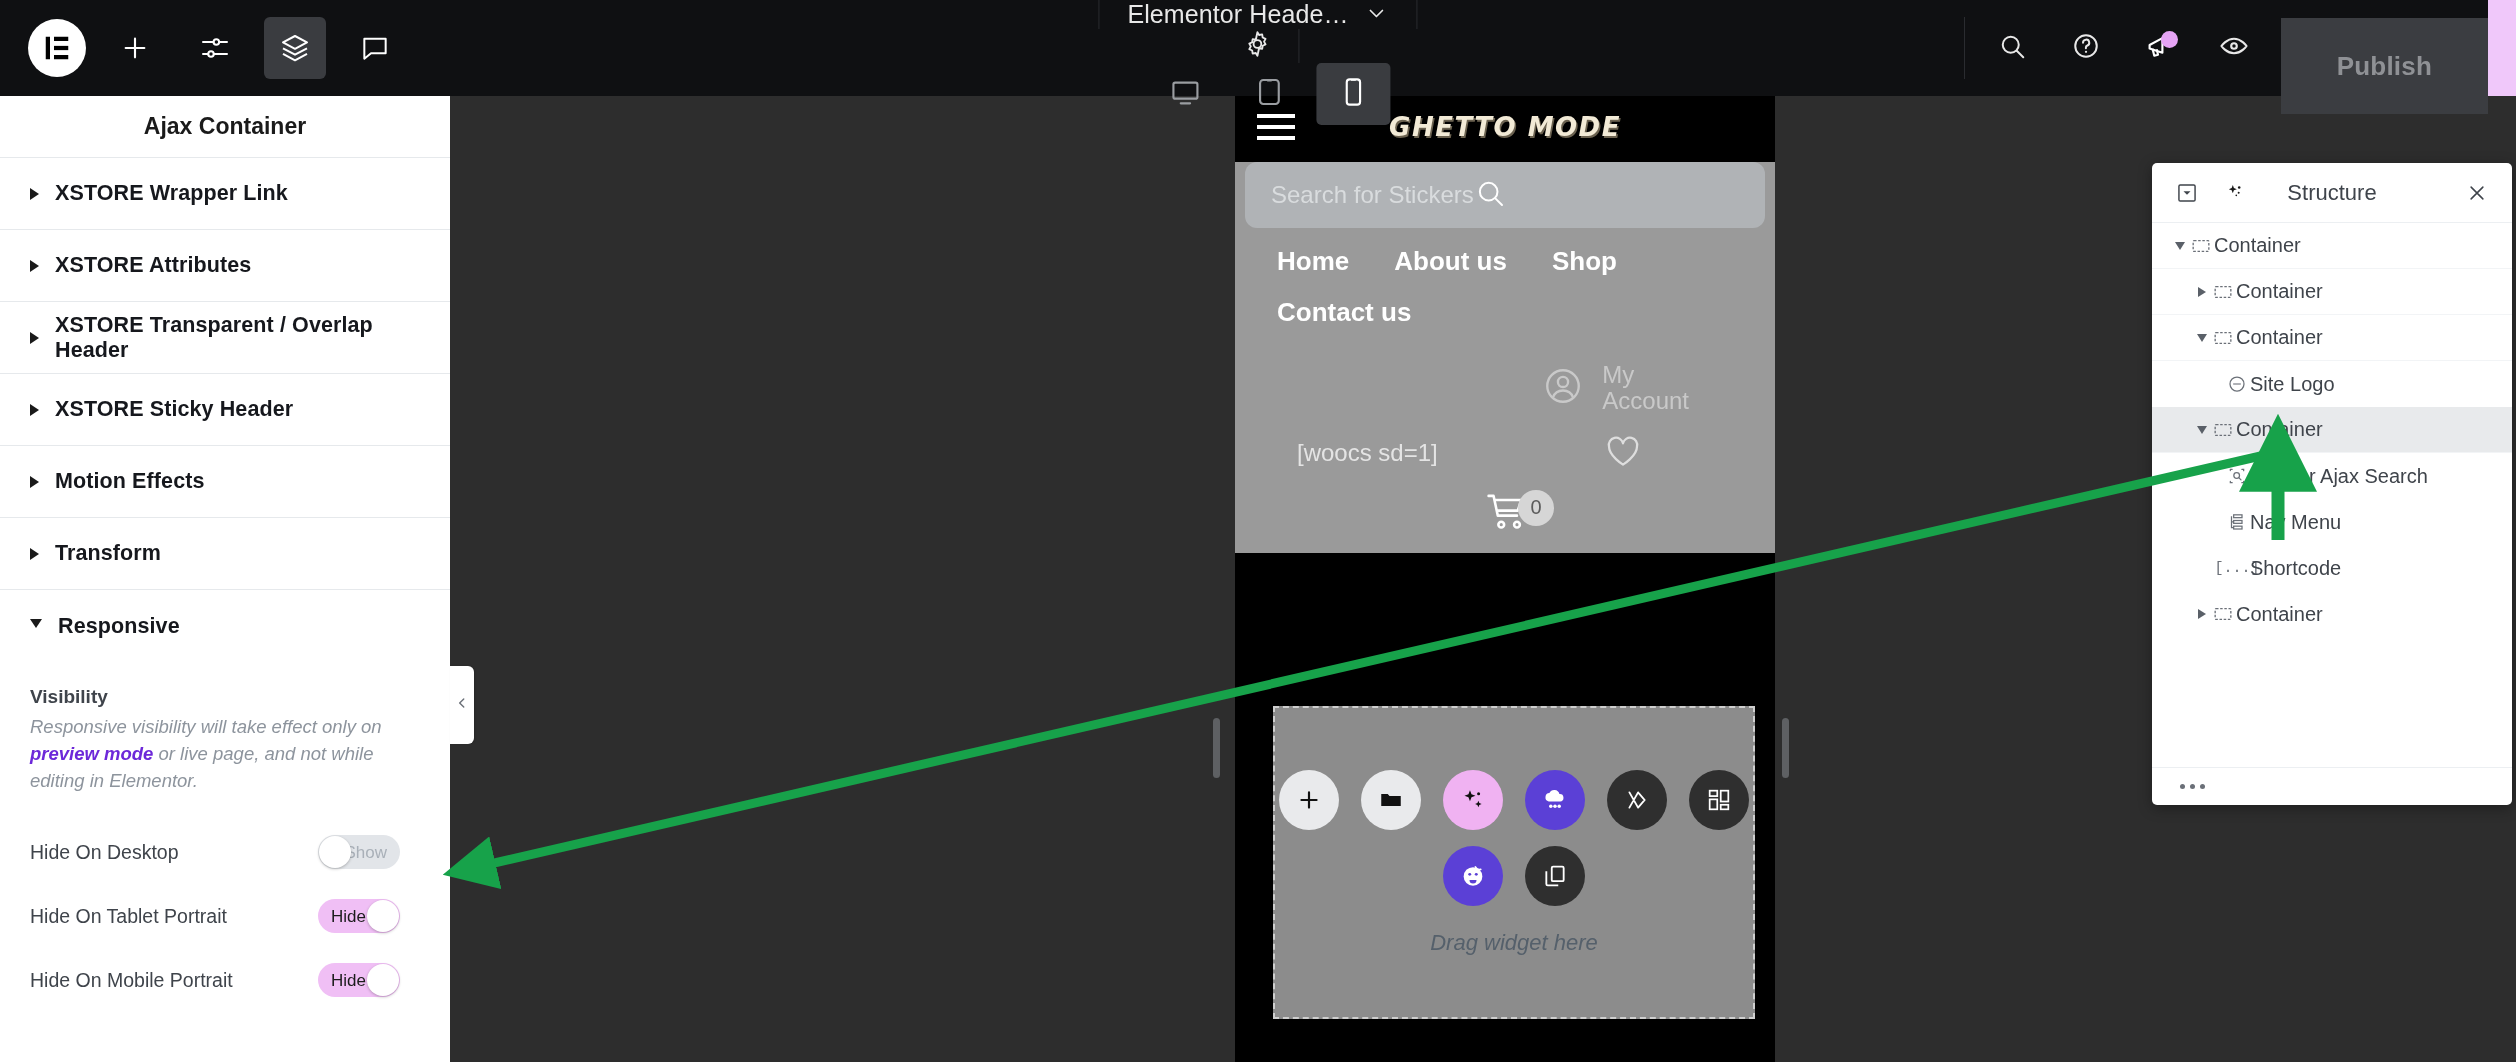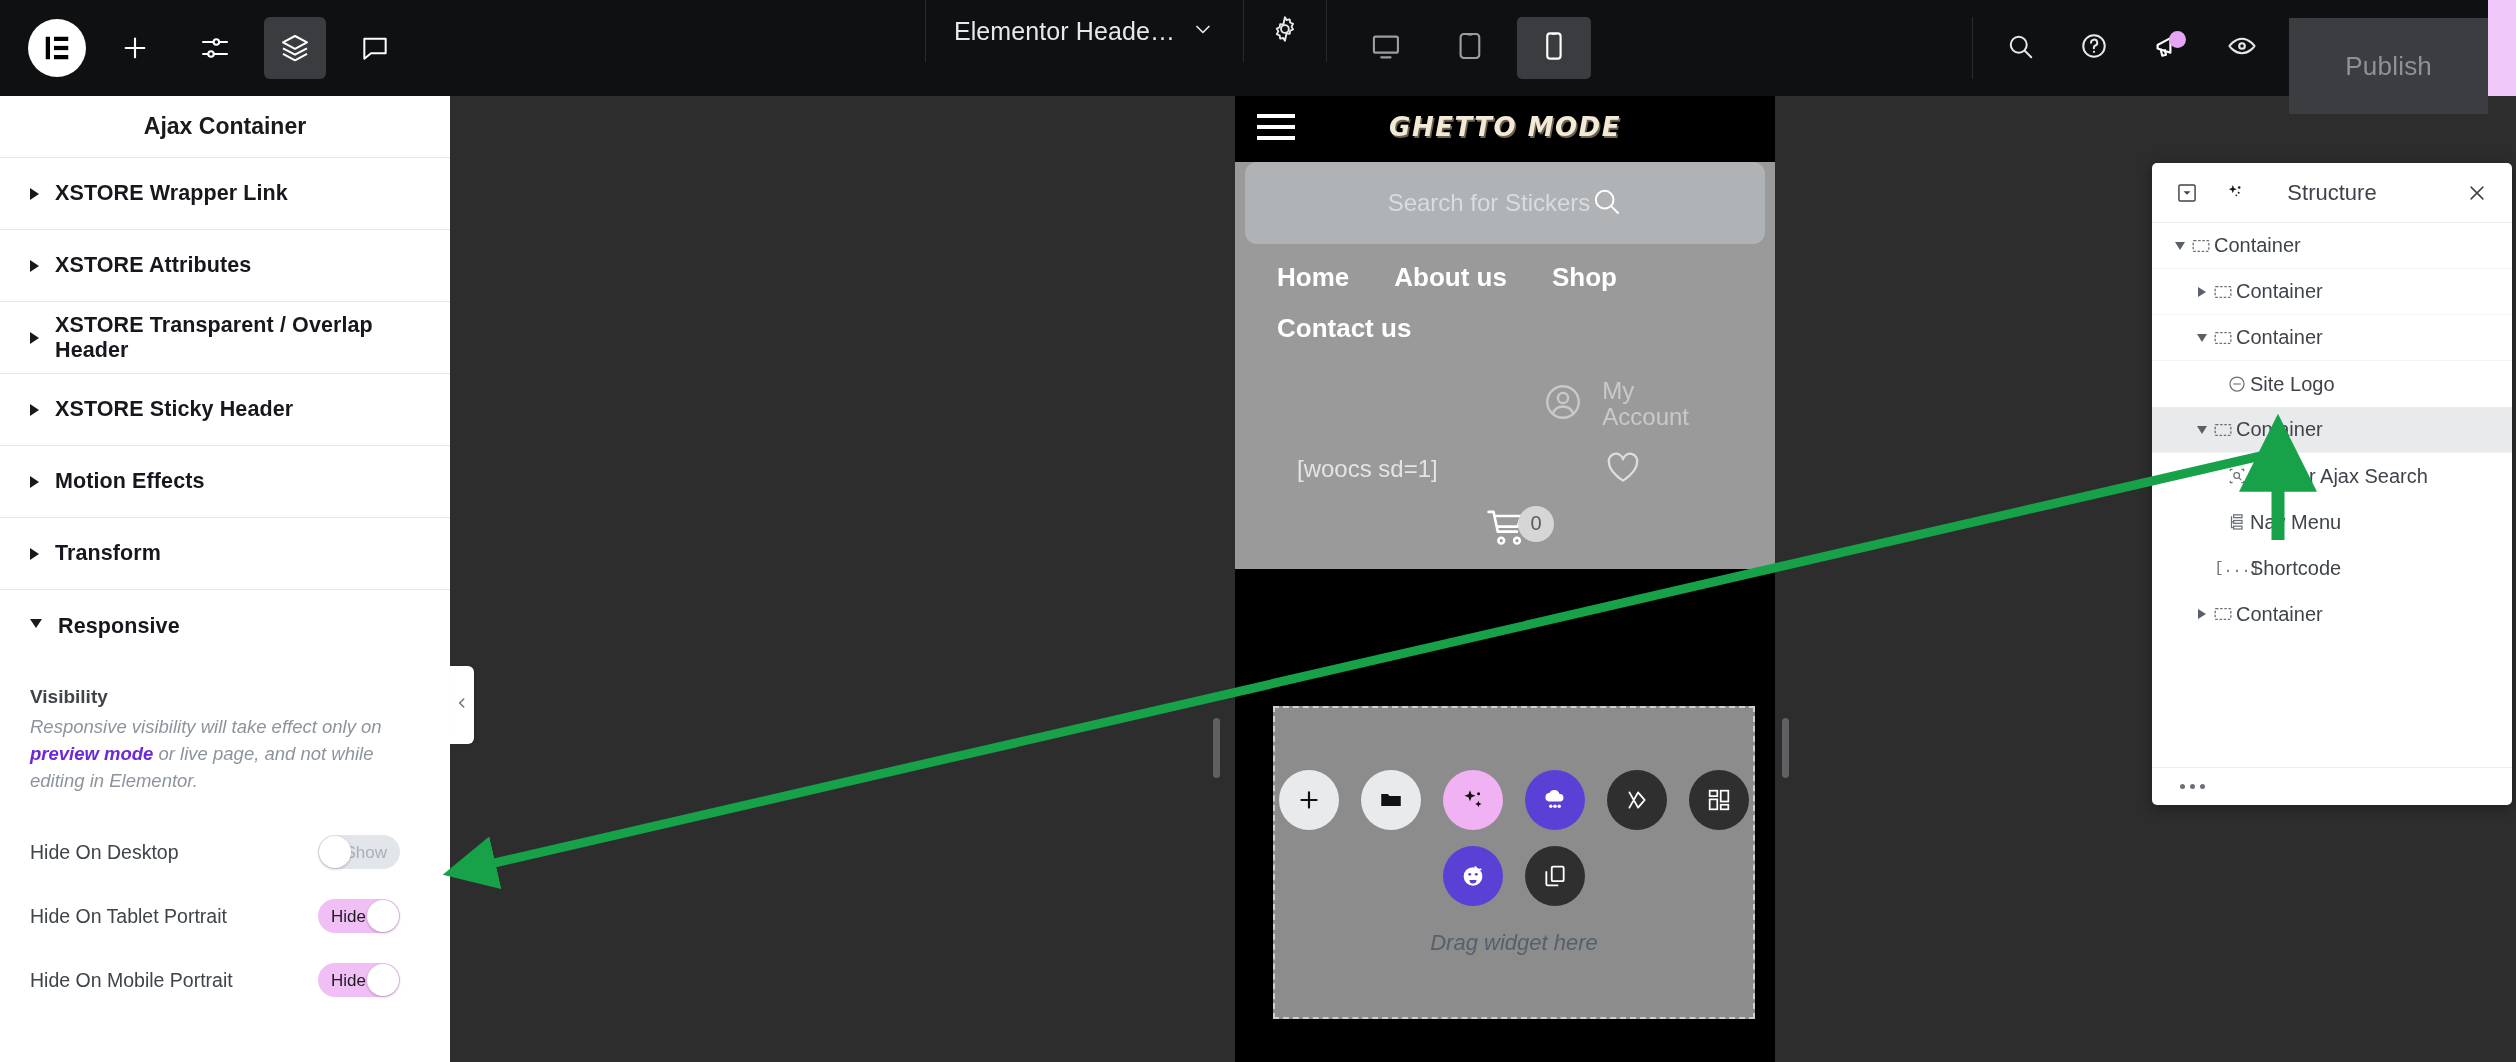--- a/index.html
+++ b/index.html
@@ -22,21 +22,21 @@
     display:flex; align-items:center; justify-content:center; cursor:pointer;
   }
   .tb-btn {
     width:62px; height:62px; border-radius:6px;
     display:flex; align-items:center; justify-content:center;
     cursor:pointer; margin-left:12px;
   }
   .tb-btn.active { background:#3a3c40; }
   .tb-center {
     position:absolute; left:50%; transform:translateX(-50%);
-    display:flex; height:100%;
+    display:flex; align-items:center; height:100%;flex-direction:column;
   }
   .doc-group {
     display:flex; align-items:center; gap:16px; height:62px;
     padding:0 28px; border-left:1px solid #2a2c30; border-right:1px solid #2a2c30;
     cursor:pointer;
   }
   .doc-title { color:#e8e8e8; font-size:25px; letter-spacing:.1px; white-space:nowrap; }
   .gear-wrap { padding:0 26px; display:flex; align-items:center; cursor:pointer;
                border-right:1px solid #2a2c30; height:62px; }
   .devices { display:flex; align-items:center; gap:10px; padding-left:22px; }
@@ -51,21 +51,21 @@
   }
   .tb-right-icons { display:flex; align-items:center; gap:0; height:62px;
                     border-left:1px solid #2a2c30; padding:0 10px; }
   .ricon { width:74px; height:62px; display:flex; align-items:center;
            justify-content:center; cursor:pointer; position:relative; }
   .notif-dot { position:absolute; width:17px; height:17px; border-radius:50%;
                background:#e6a4f5; top:14px; right:19px; }
   .publish-btn {
     height:96px; display:flex; align-items:center; justify-content:center;
     padding:0 56px; background:#3b3d41; color:#8f9195;
-    font-size:26px; font-weight:normal; cursor:pointer; letter-spacing:.2px;margin-top:36px;
+    font-size:26px; font-weight:bold; cursor:pointer; letter-spacing:.2px;margin-top:36px;
   }
   .right-strip { width:28px; height:96px; background:#f0c8fa; }
 
   
   .panel {
     position:absolute; top:96px; left:0; width:450px; height:966px;
     background:#ffffff; z-index:30; overflow:hidden;
   }
   .panel-head {
     height:62px; display:flex; align-items:center; justify-content:center;
@@ -139,23 +139,23 @@
   .burger { display:flex; flex-direction:column; gap:7px; cursor:pointer; }
   .burger i { display:block; width:38px; height:4px; background:#fff; }
   .brand {
     position:absolute; left:50%; transform:translateX(-50%);
     color:#f2ead6; font-size:26px; font-weight:bold; font-style:italic;
     letter-spacing:1.5px; text-shadow:1.5px 1.5px 0 #6b6250;
     font-family:"DejaVu Sans", sans-serif;
   }
   .overlay-grey { background:#9a9a9a; padding:0 0 14px 0; }
   .searchbox {
-    margin:4px 10px 0 10px; height:82px; border-radius:12px;
+    margin:4px 10px 0 10px; height:66px; border-radius:12px;
     background:#b0b3b6; display:flex; align-items:center;
-    padding:0 26px; justify-content:center;
+    padding:0 26px; justify-content:flex-start;
   }
   .search-ph { color:#d9dcde; font-size:24px; }
   .navlinks { padding:18px 0 0 42px; }
   .navrow { display:flex; gap:45px; margin-bottom:20px; }
   .navlink { color:#ffffff; font-size:26px; font-weight:bold; cursor:pointer; }
   .acct-row {
     display:flex; align-items:center; justify-content:flex-end;
     gap:18px; padding:14px 86px 0 0;
   }
   .acct-txt { color:#c9c9c9; font-size:24px; line-height:1.1; text-align:left; }

